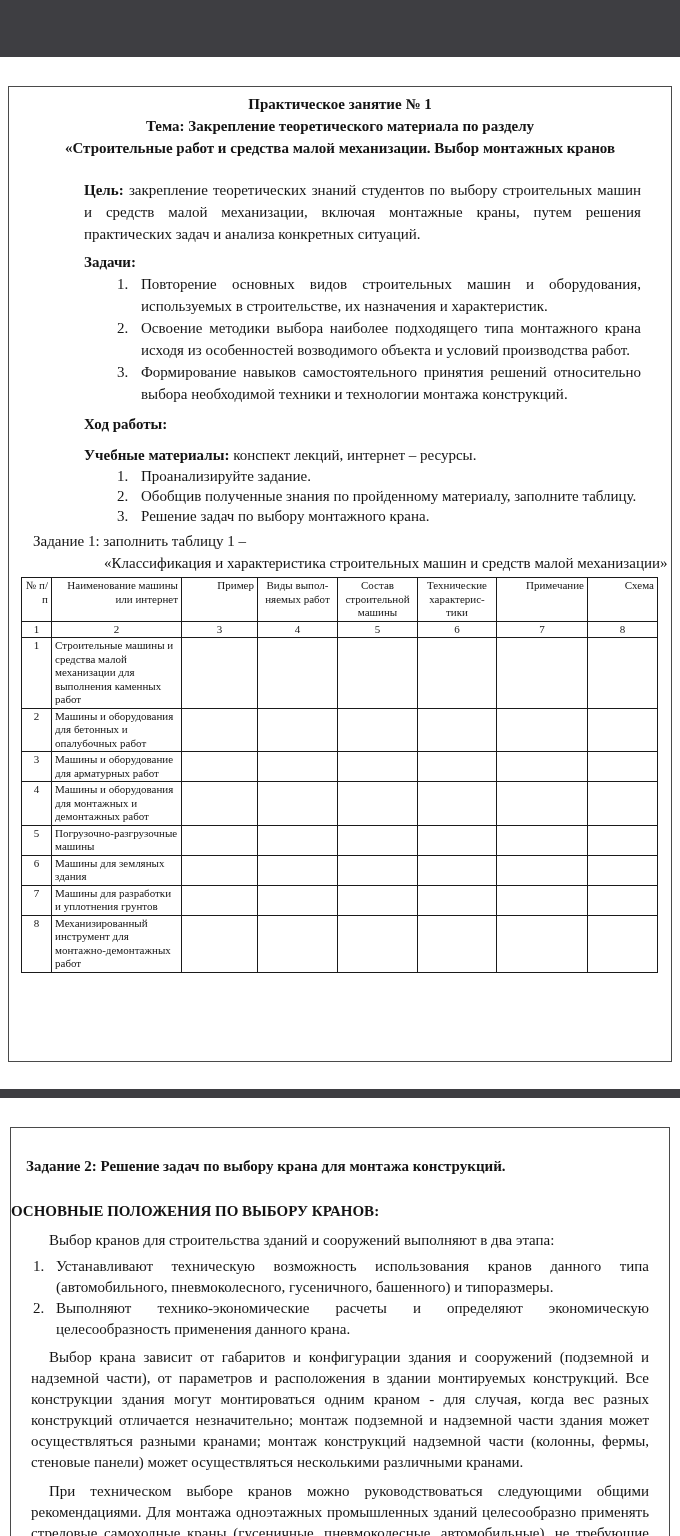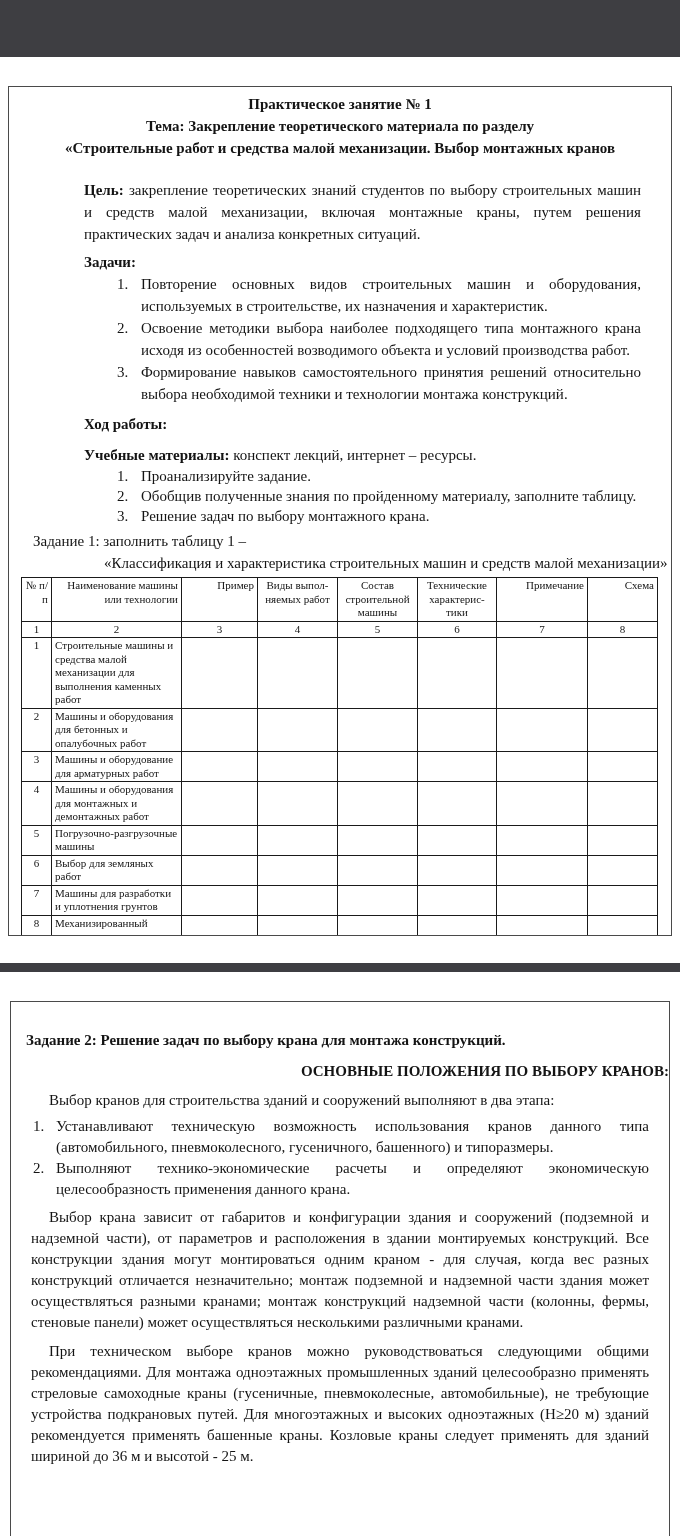--- a/index.html
+++ b/index.html
@@ -3,21 +3,21 @@
 <meta charset="utf-8">
 <style>
   * { margin:0; padding:0; box-sizing:border-box; }
   html,body { width:680px; height:1536px; background:#fff; overflow:hidden; }
   body { font-family:"Liberation Serif","DejaVu Serif",serif; color:#141414; }
 
   .chrome-bar { width:680px; height:57px; background:#3e3e42; }
   .sep-bar { width:680px; height:9px; background:#3e3e42; margin-top:27px; }
 
   .page { background:#fff; border:1.5px solid #4a4a4a; overflow:hidden; }
-  .page1 { margin:29px 7px 0 8px; width:664px; height:850px; padding-top:6px; }
+  .page1 { margin:29px 7px 0 8px; width:664px; height:976px; padding-top:6px; }
   .page2 { margin:29px 10px 0 10px; width:660px; height:600px; padding-top:28px; }
 
   
   .title-block { text-align:center; font-weight:bold; font-size:15px; line-height:22px; }
   .p1-body { margin:20px 30px 0 75px; font-size:15px; line-height:22px; text-align:justify; }
   .p1-body p.goal { margin-top:0; }
   .label { font-weight:bold; text-align:left; }
   .lbl-tasks { margin-top:6px; }
   .lbl-mat { margin-top:9px; }
   .lbl-hod { margin-top:8px; }
@@ -34,21 +34,21 @@
               font-size:11px; line-height:13.5px; border:1.5px solid #1a1a1a; table-layout:fixed; }
   table.cls th, table.cls td { border:1px solid #1a1a1a; padding:1px 3px; vertical-align:top;
               font-weight:normal; overflow:hidden; }
   table.cls th { text-align:right; }
   table.cls th.ha-left { text-align:center; }
   tr.numrow td { text-align:center; border-bottom:1.5px solid #1a1a1a; }
   td.rownum { text-align:center; }
 
   
   .task2-heading { margin-left:15px; font-weight:bold; font-size:15px; line-height:21px; }
-  .section-title { margin-top:10px; text-align:right; font-weight:bold; font-size:15px; line-height:21px; }
+  .section-title { margin-top:24px; text-align:left; font-weight:bold; font-size:15px; line-height:21px; }
   .p2-body { margin:8px 20px 0 20px; font-size:15px; line-height:21px; text-align:justify; }
   .p2-body p.ind { text-indent:18px; }
   ol.steps { list-style:none; counter-reset:s; margin-top:5px; }
   ol.steps > li { counter-increment:s; position:relative; padding-left:25px; text-align:justify; }
   ol.steps > li::before { content:counter(s) "."; position:absolute; left:2px; }
   .para1 { margin-top:7px; }
   .para2 { margin-top:8px; }
 </style>
 </head>
 <body>
@@ -94,21 +94,21 @@
         <col style="width:76px">
         <col style="width:80px">
       <col style="width:80px">
         <col style="width:79px">
         <col style="width:91px">
         <col style="width:70px">
     </colgroup>
     <tbody>
         <tr>
       <th>№ п/п</th>
-      <th>Наименование машины или технологии</th>
+      <th>Наименование машины или интернет</th>
       <th>Пример</th>
       <th class="ha-left">Виды выпол-няемых работ</th>
       <th class="ha-left">Состав строительной машины</th>
       <th class="ha-left">Технические характерис-тики</th>
       <th>Примечание</th>
       <th>Схема</th>
     </tr>
     <tr class="numrow">
       <td>1</td>
       <td>2</td>
@@ -164,21 +164,21 @@
       <td>Погрузочно-разгрузочные машины</td>
       <td></td>
           <td></td>
       <td></td>
           <td></td>
       <td></td>
           <td></td>
     </tr>
     <tr>
       <td class="rownum">6</td>
-      <td>Выбор для земляных работ</td>
+      <td>Машины для земляных здания</td>
       <td></td>
           <td></td>
       <td></td>
           <td></td>
       <td></td>
           <td></td>
     </tr>
     <tr>
       <td class="rownum">7</td>
       <td>Машины для разработки и уплотнения грунтов</td>

